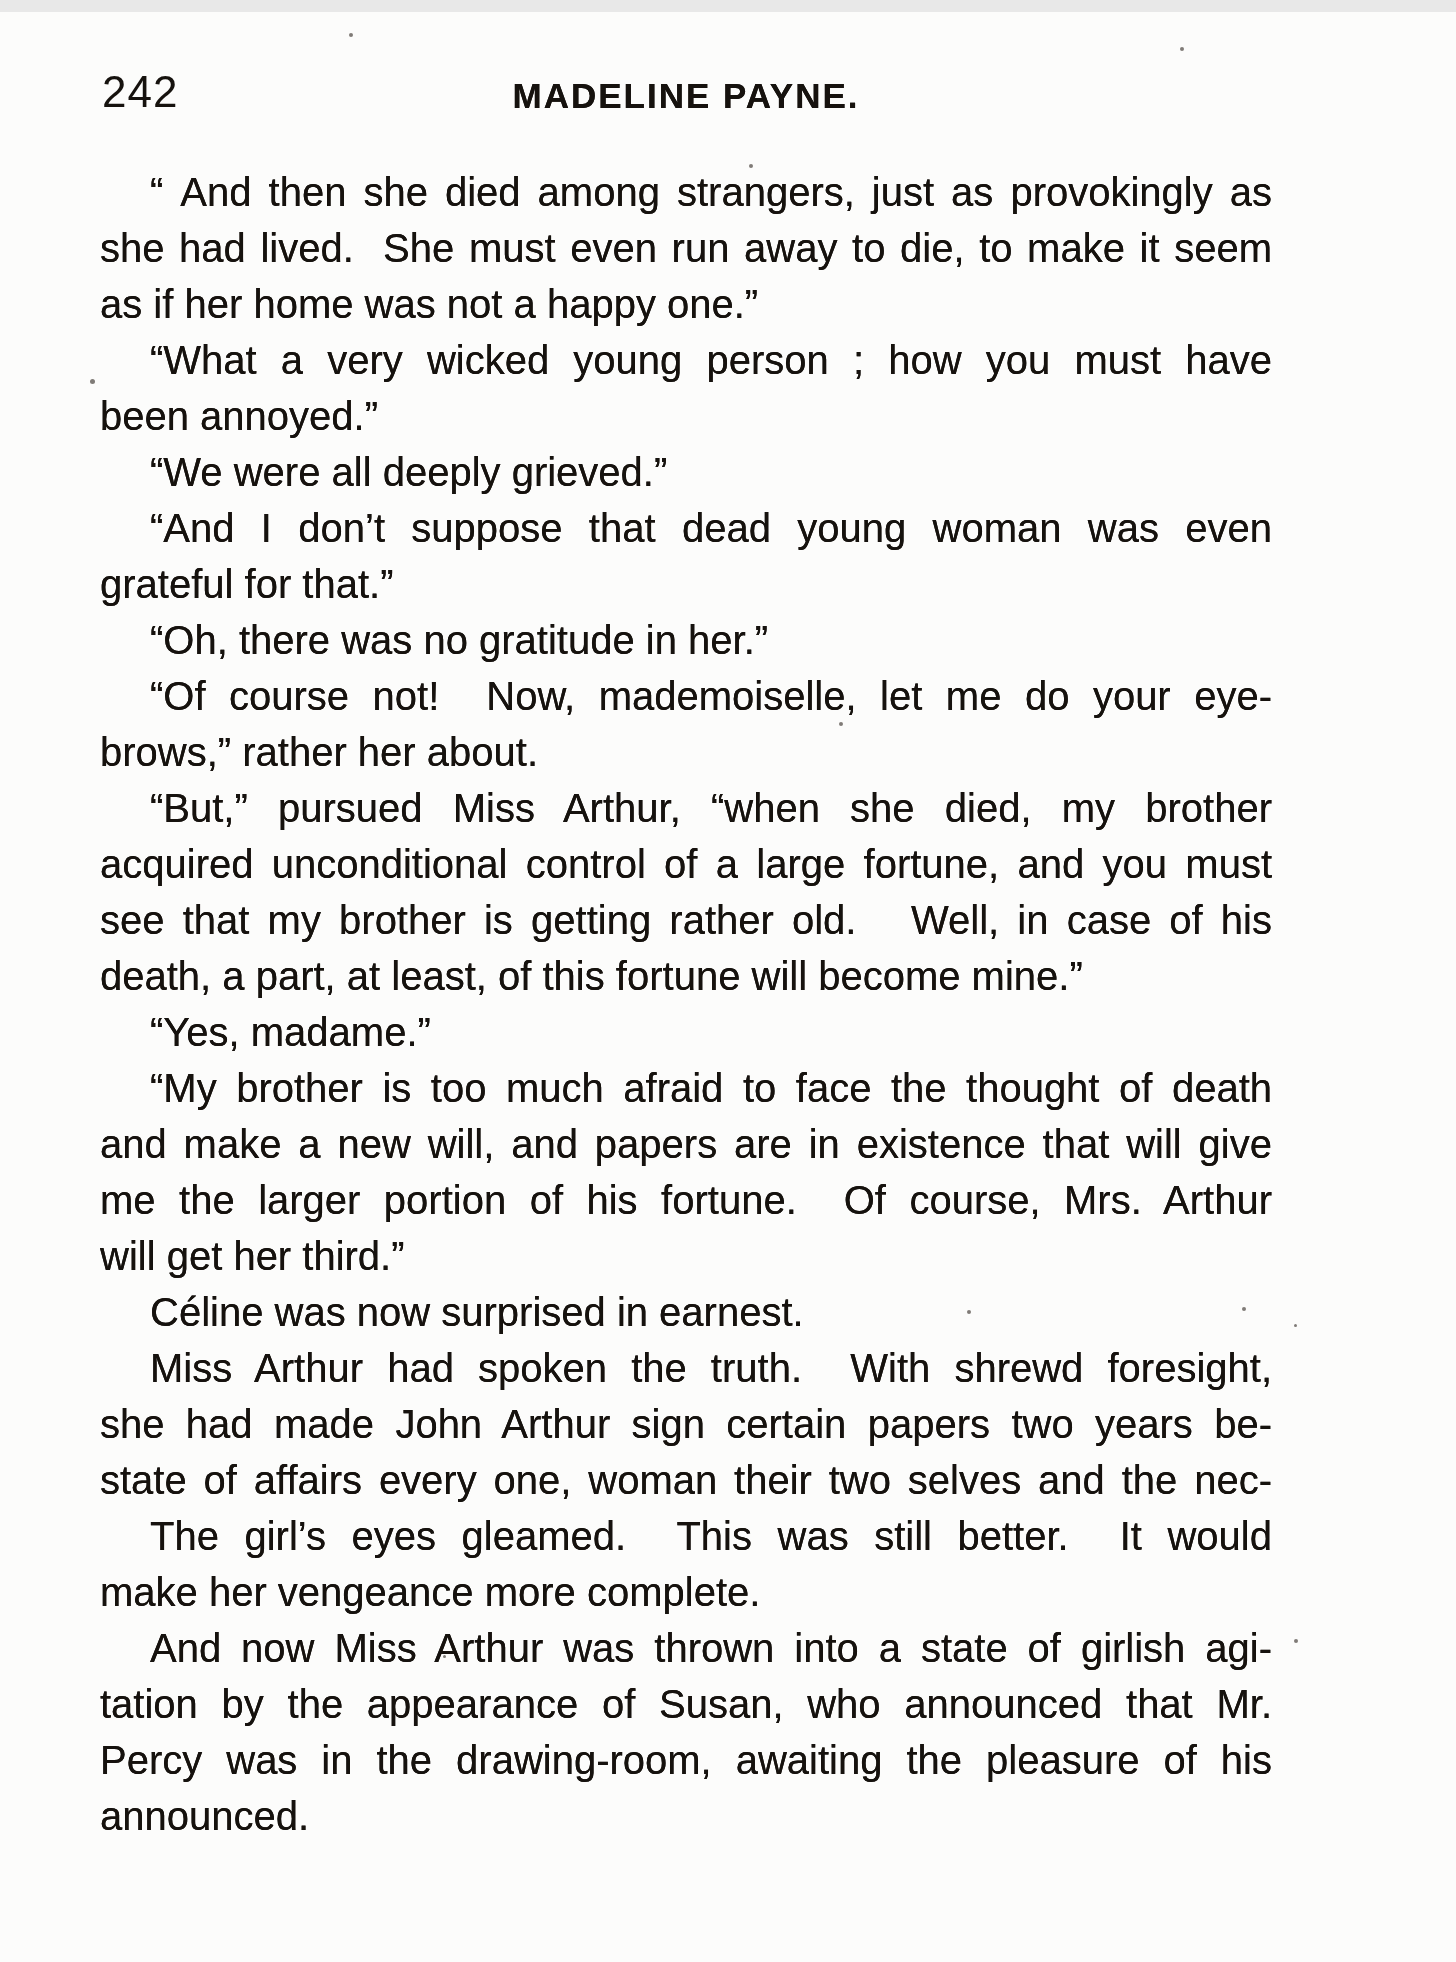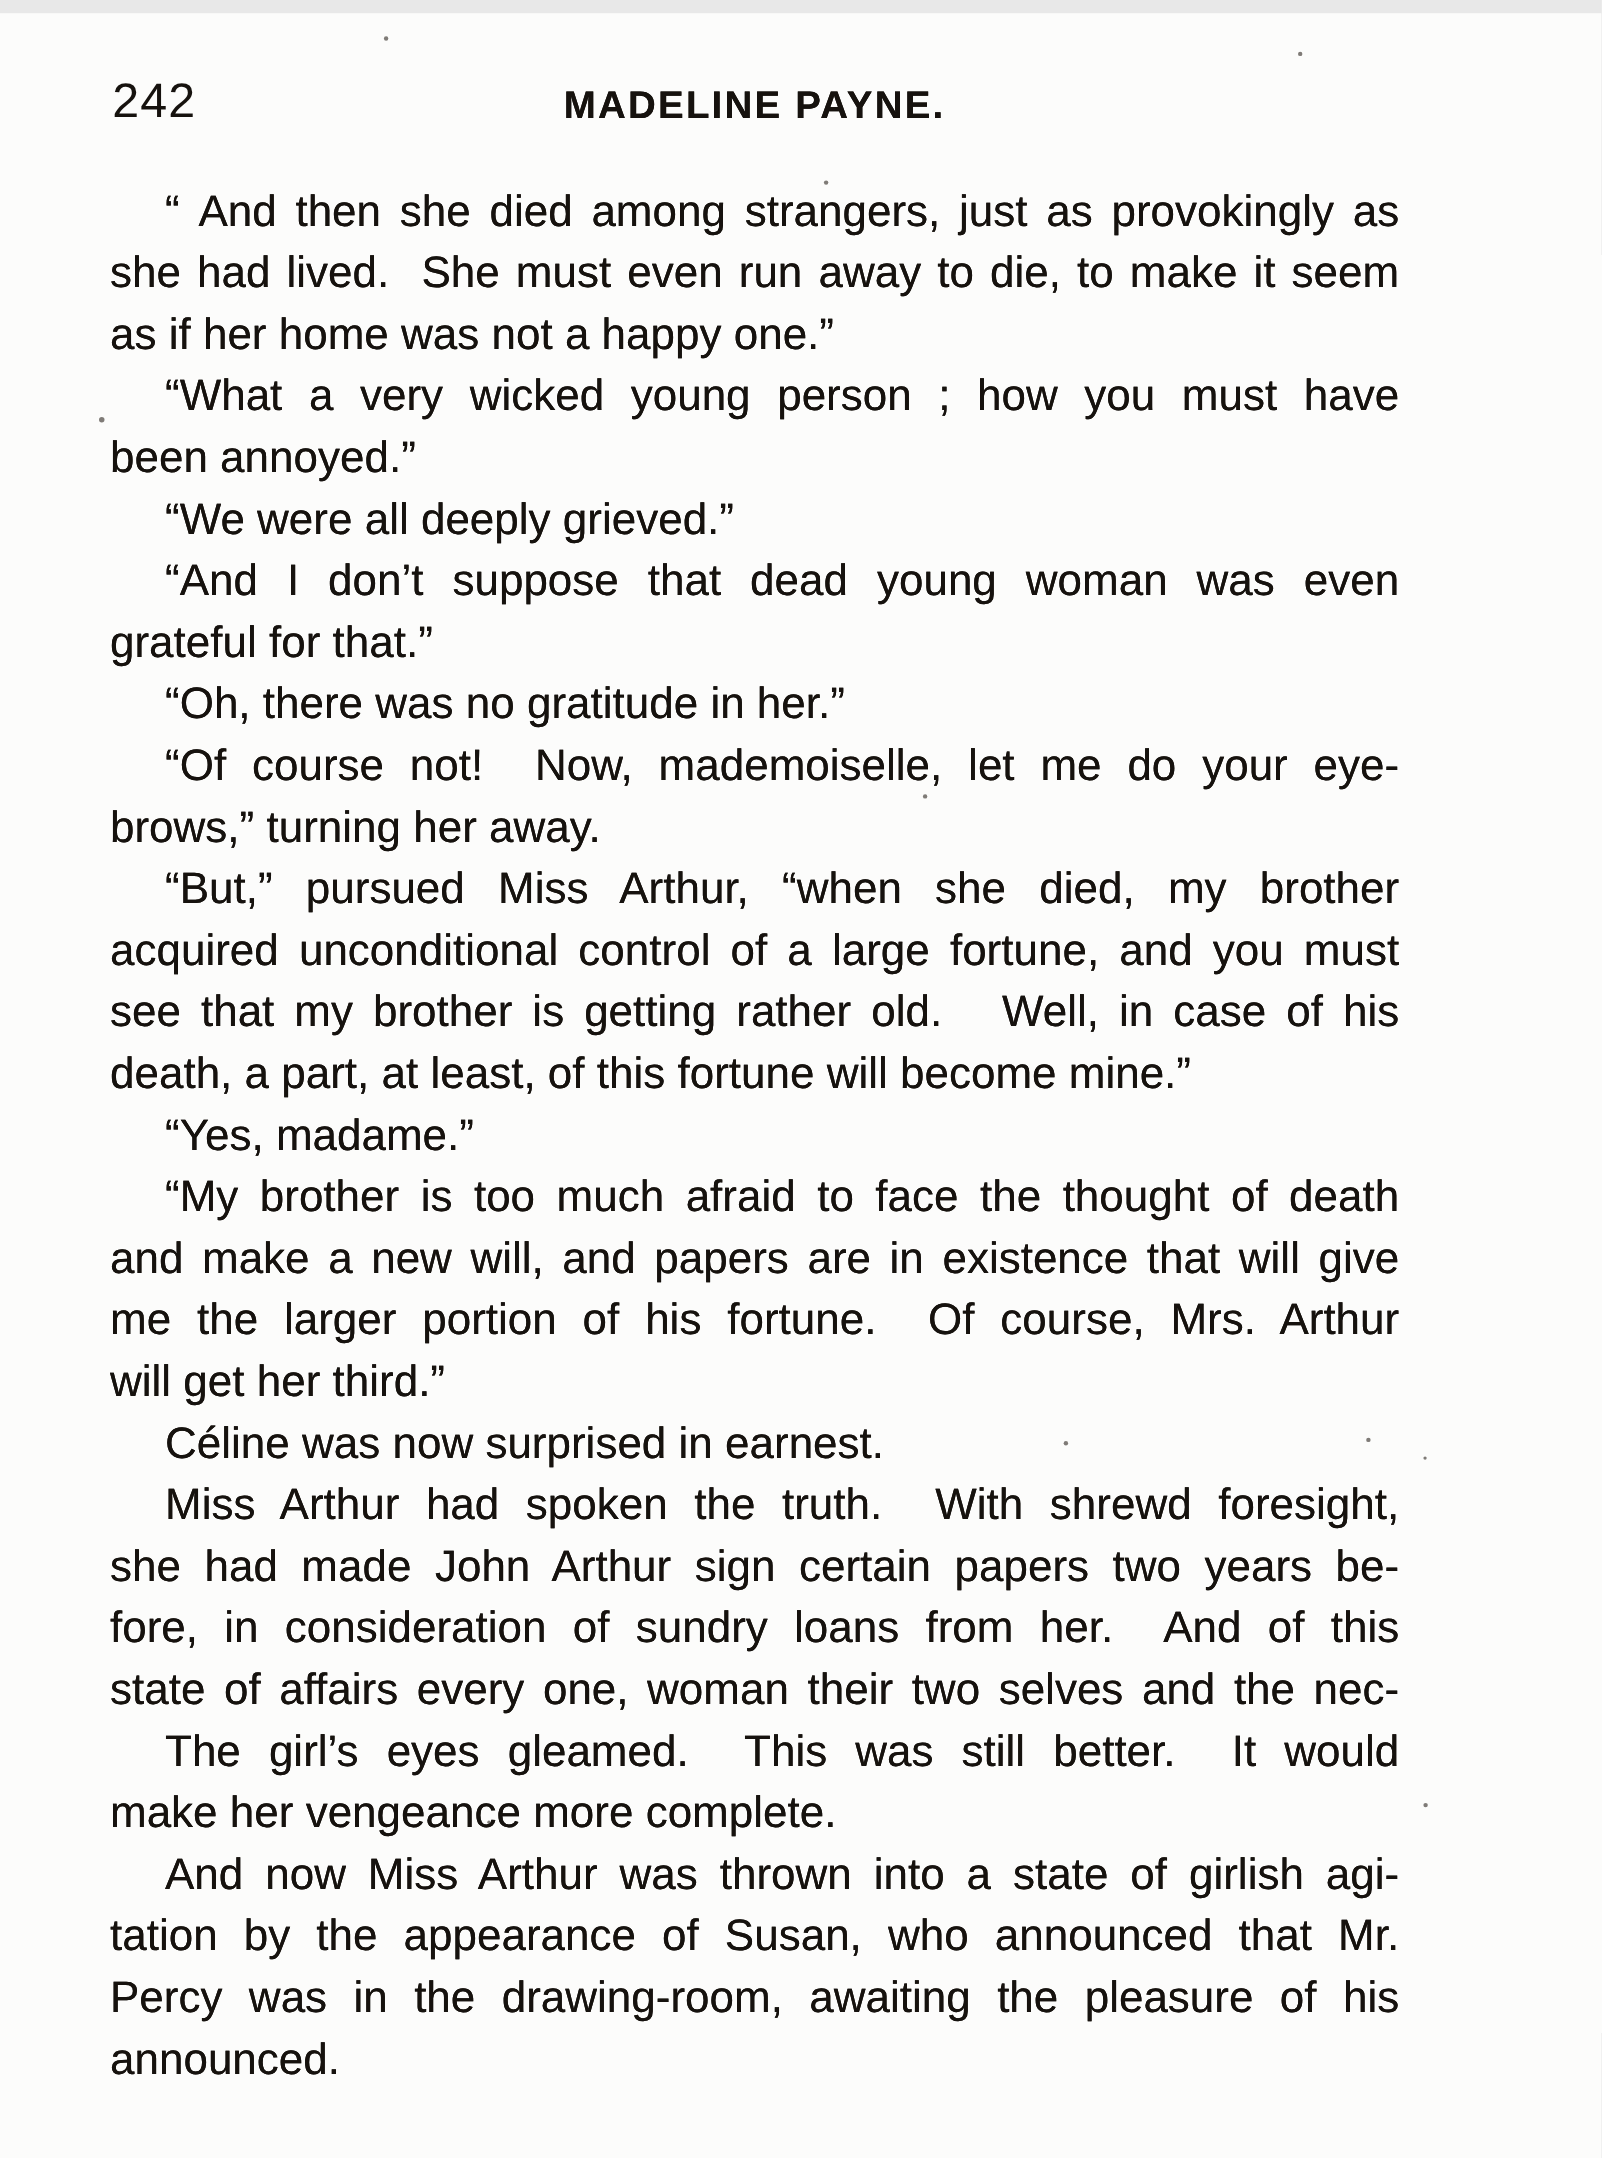--- a/index.html
+++ b/index.html
@@ -73,21 +73,21 @@
       </div>
       <div class="paragraph">
         <div class="line indent">“And I don’t suppose that dead young woman was even</div>
         <div class="line last">grateful for that.”</div>
       </div>
       <div class="paragraph">
         <div class="line indent last">“Oh, there was no gratitude in her.”</div>
       </div>
       <div class="paragraph">
         <div class="line indent">“Of course not!&nbsp; Now, mademoiselle, let me do your eye-</div>
-        <div class="line last">brows,” turning her away.</div>
+        <div class="line last">brows,” rather her about.</div>
       </div>
       <div class="paragraph">
         <div class="line indent">“But,” pursued Miss Arthur, “when she died, my brother</div>
         <div class="line">acquired unconditional control of a large fortune, and you must</div>
         <div class="line">see that my brother is getting rather old.&nbsp;&nbsp; Well, in case of his</div>
         <div class="line last">death, a part, at least, of this fortune will become mine.”</div>
       </div>
       <div class="paragraph">
         <div class="line indent last">“Yes, madame.”</div>
       </div>
@@ -96,21 +96,20 @@
         <div class="line">and make a new will, and papers are in existence that will give</div>
         <div class="line">me the larger portion of his fortune.&nbsp; Of course, Mrs. Arthur</div>
         <div class="line last">will get her third.”</div>
       </div>
       <div class="paragraph">
         <div class="line indent last">Céline was now surprised in earnest.</div>
       </div>
       <div class="paragraph">
         <div class="line indent">Miss Arthur had spoken the truth.&nbsp; With shrewd foresight,</div>
         <div class="line">she had made John Arthur sign certain papers two years be-</div>
-        <div class="line">fore, in consideration of sundry loans from her.&nbsp; And of this</div>
         <div class="line">state of affairs every one, woman their two selves and the nec-</div>
       </div>
       <div class="paragraph">
         <div class="line indent">The girl’s eyes gleamed.&nbsp; This was still better.&nbsp; It would</div>
         <div class="line last">make her vengeance more complete.</div>
       </div>
       <div class="paragraph">
         <div class="line indent">And now Miss Arthur was thrown into a state of girlish agi-</div>
         <div class="line">tation by the appearance of Susan, who announced that Mr.</div>
         <div class="line">Percy was in the drawing-room, awaiting the pleasure of his</div>

